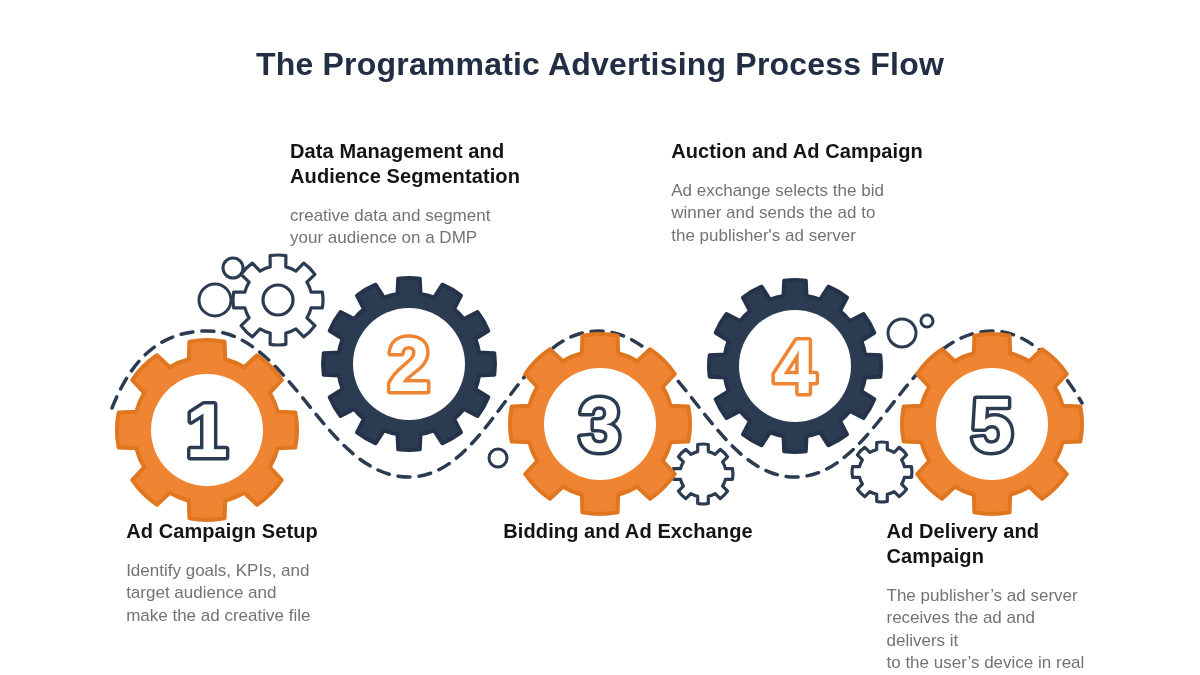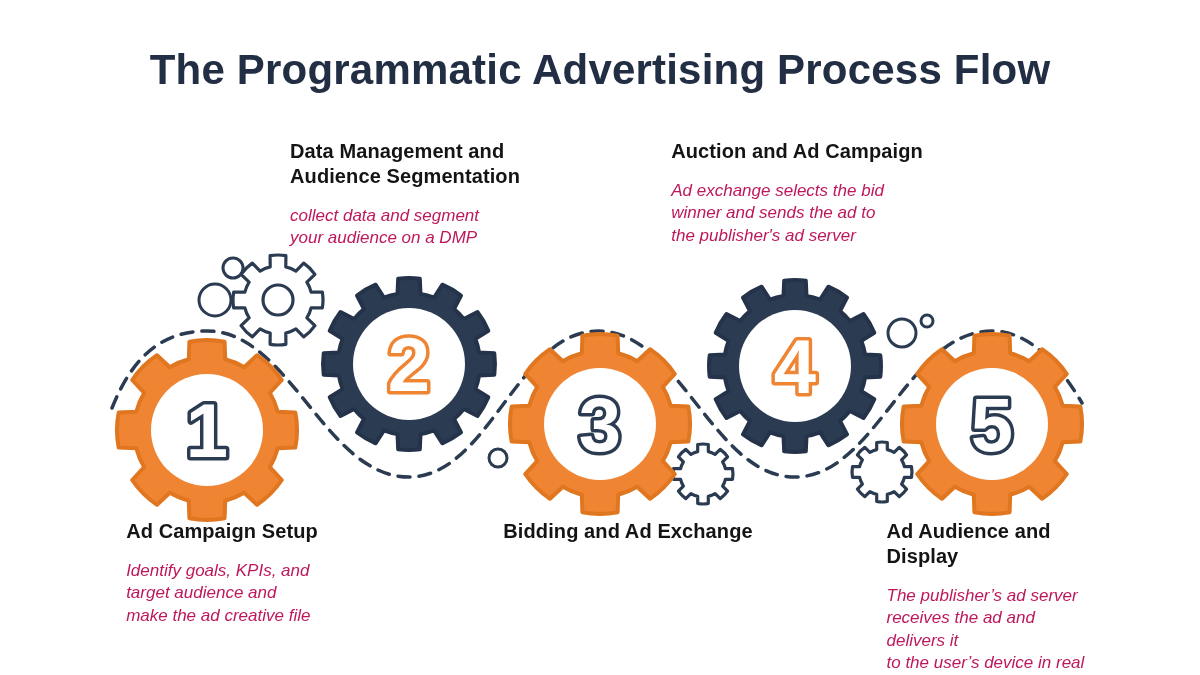--- a/index.html
+++ b/index.html
@@ -2,31 +2,31 @@
 <html><head>
 <meta charset="utf-8">
 <style>
   html,body{margin:0;padding:0;background:#fff;}
   .canvas{
     position:relative;width:1200px;height:675px;background:#ffffff;
     font-family:"Liberation Sans",sans-serif;overflow:hidden;
   }
   .title{
     position:absolute;top:46px;left:0;width:100%;margin:0;text-align:center;
-    font-size:42px;font-weight:800;color:#222E43;letter-spacing:0.2px;
+    font-size:32px;font-weight:800;color:#222E43;letter-spacing:0.2px;
   }
   #scene{position:absolute;left:0;top:0;z-index:0;}
   .step-text{position:absolute;transform:translateX(-50%);z-index:2;}
   .step-text h3{
     margin:0 0 16px;font-size:20px;font-weight:800;color:#141414;
     white-space:pre-line;line-height:1.25;letter-spacing:0.1px;
   }
   .step-text p{
-    margin:0;font-size:17px;font-weight:400;color:#be185d;
-    white-space:pre-line;line-height:1.32;font-style:italic;
+    margin:0;font-size:17px;font-weight:400;color:#737373;
+    white-space:pre-line;line-height:1.32;
   }
 </style>
 </head>
 <body>
 
 <div class="canvas">
   <svg id="scene" width="1200" height="675" viewBox="0 0 1200 675">
       <path d="M 112 408 C 135 350, 168 331, 207 331 C 290 331, 325 477, 409 477 C 489 477, 518 331, 598 331 C 680 331, 713 477, 795 477 C 876 477, 908 331, 992 331 C 1028 331, 1058 362, 1082 403" fill="none" stroke="#2B3C52" stroke-width="3.5" stroke-dasharray="12 9" stroke-linecap="round"></path>
       <circle cx="215" cy="300" r="16" fill="#fff" stroke="#2B3C52" stroke-width="3"></circle>
       <circle cx="233" cy="268" r="10" fill="#fff" stroke="#2B3C52" stroke-width="3"></circle>
@@ -52,21 +52,21 @@
       <path d="M 974.4 335.7 A 90 90 0 0 1 1009.6 335.7 L 1010.2 353.3 A 73 73 0 0 1 1029.2 361.2 L 1042.0 349.2 A 90 90 0 0 1 1066.8 374.0 L 1054.8 386.8 A 73 73 0 0 1 1062.7 405.8 L 1080.3 406.4 A 90 90 0 0 1 1080.3 441.6 L 1062.7 442.2 A 73 73 0 0 1 1054.8 461.2 L 1066.8 474.0 A 90 90 0 0 1 1042.0 498.8 L 1029.2 486.8 A 73 73 0 0 1 1010.2 494.7 L 1009.6 512.3 A 90 90 0 0 1 974.4 512.3 L 973.8 494.7 A 73 73 0 0 1 954.8 486.8 L 942.0 498.8 A 90 90 0 0 1 917.2 474.0 L 929.2 461.2 A 73 73 0 0 1 921.3 442.2 L 903.7 441.6 A 90 90 0 0 1 903.7 406.4 L 921.3 405.8 A 73 73 0 0 1 929.2 386.8 L 917.2 374.0 A 90 90 0 0 1 942.0 349.2 L 954.8 361.2 A 73 73 0 0 1 973.8 353.3 Z" fill="#EF8432" stroke="#E0761F" stroke-width="4" stroke-linejoin="round"></path>
       <circle cx="992" cy="424" r="56" fill="#ffffff"></circle>
       <text x="992" y="451" text-anchor="middle" font-family="&quot;Liberation Sans&quot;, sans-serif" font-size="76" font-weight="bold" fill="#ffffff" stroke="#2B3C52" stroke-width="7" paint-order="stroke" stroke-linejoin="round">5</text>
     </svg>
 
   <h1 class="title">The Programmatic Advertising Process Flow</h1>
 
   <div class="step-text" style="left:405px;top:139px;">
     <h3>Data Management and
 Audience Segmentation</h3>
-    <p>collect data and segment
+    <p>creative data and segment
 your audience on a DMP</p>
   </div>
 
   <div class="step-text" style="left:797px;top:139px;">
     <h3>Auction and Ad Campaign</h3>
     <p>Ad exchange selects the bid
 winner and sends the ad to
 the publisher's ad server</p>
   </div>
 
@@ -75,18 +75,18 @@
     <p>Identify goals, KPIs, and
 target audience and
 make the ad creative file</p>
   </div>
 
   <div class="step-text" style="left:628px;top:519px;">
     <h3>Bidding and Ad Exchange</h3>
   </div>
 
   <div class="step-text" style="left:991px;top:519px;">
-    <h3>Ad Audience and Display</h3>
+    <h3>Ad Delivery and Campaign</h3>
     <p>The publisher’s ad server
 receives the ad and delivers it
 to the user’s device in real time</p>
   </div>
 </div>
 
 </body></html>

